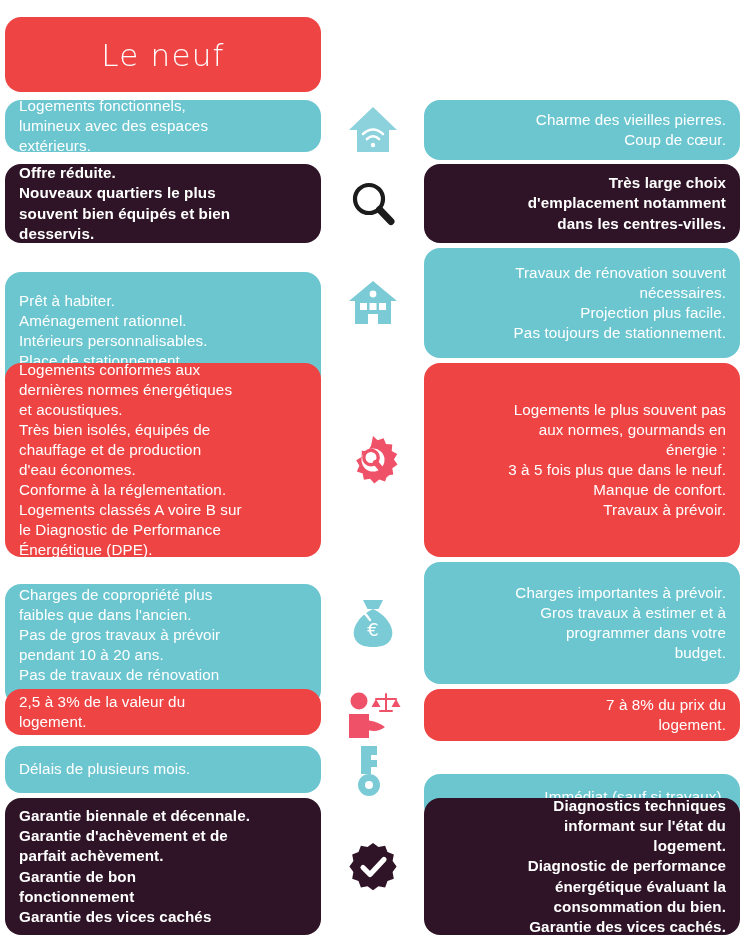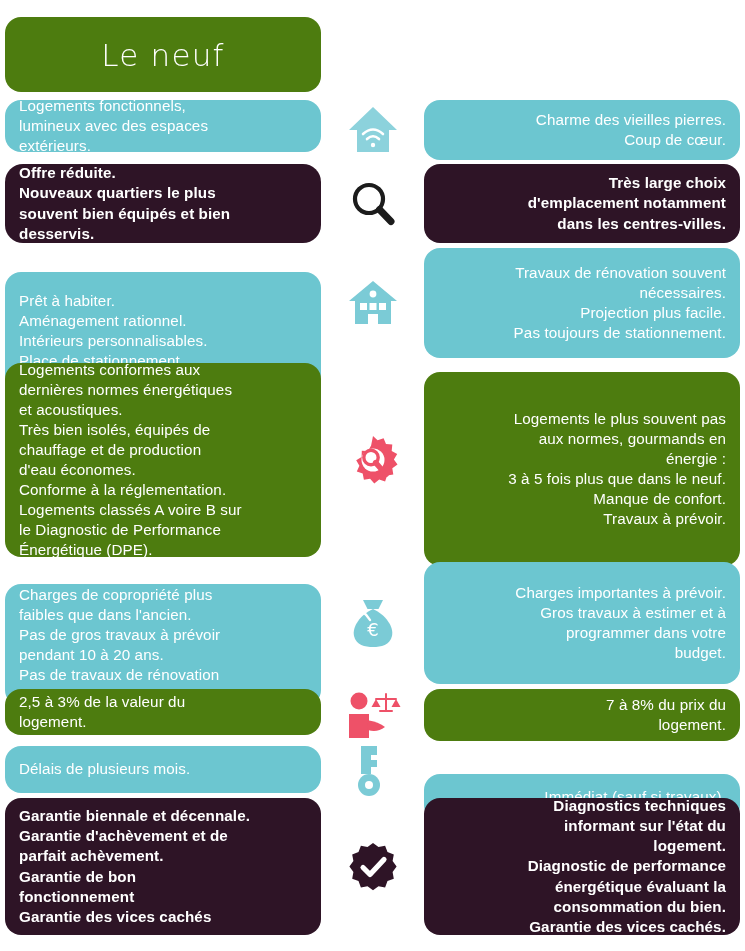--- a/index.html
+++ b/index.html
@@ -57,21 +57,21 @@
 
   .card p {
     font-size: 15.2px;
     line-height: 1.32;
     color: #ffffff;
     letter-spacing: 0.1px;
     white-space: pre-line;
   }
 
   .tone-teal  { background: #6CC6D0; }
-  .tone-pink  { background: #4d7c0f; }
+  .tone-pink  { background: #ef4444; }
   .tone-dark  { background: #2E1426; }
 
   .tone-dark p { font-weight: bold; }
 
   .col-left  .card p { text-align: left;  }
   .col-right .card p { text-align: right; }
 
   .title-text {
     font-size: 31px;
     font-weight: 300;
@@ -102,21 +102,21 @@
     <div class="card card-title tone-pink" style="top:17px;height:75px;">
       <div class="title-text">Le neuf</div>
     </div>
 
     <div class="card tone-teal" style="top:100px;height:52px;">
       <p>Logements fonctionnels,
 lumineux avec des espaces
 extérieurs.</p>
     </div>
 
-    <div class="card tone-dark" style="top:164px;height:79px;border-radius:18px;">
+    <div class="card tone-dark" style="top:164px;height:79px;">
       <p>Offre réduite.
 Nouveaux quartiers le plus
 souvent bien équipés et bien
 desservis.</p>
     </div>
 
     <div class="card tone-teal" style="top:248px;height:118px;margin-top:24px;">
       <p>Prêt à habiter.
 Aménagement rationnel.
 Intérieurs personnalisables.
@@ -262,21 +262,21 @@
 dans les centres-villes.</p>
     </div>
 
     <div class="card tone-teal" style="top:248px;height:110px;">
       <p>Travaux de rénovation souvent
 nécessaires.
 Projection plus facile.
 Pas toujours de stationnement.</p>
     </div>
 
-    <div class="card tone-pink" style="top:363px;height:194px;margin-top:9px;">
+    <div class="card tone-pink" style="top:363px;height:194px;">
       <p>Logements le plus souvent pas
 aux normes, gourmands en
 énergie :
 3 à 5 fois plus que dans le neuf.
 Manque de confort.
 Travaux à prévoir.</p>
     </div>
 
     <div class="card tone-teal" style="top:562px;height:122px;">
       <p>Charges importantes à prévoir.

